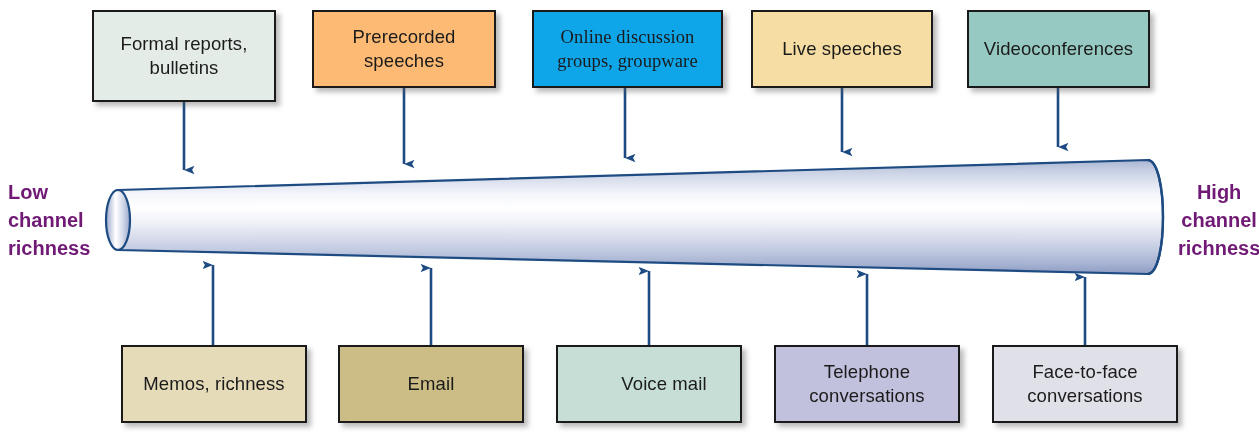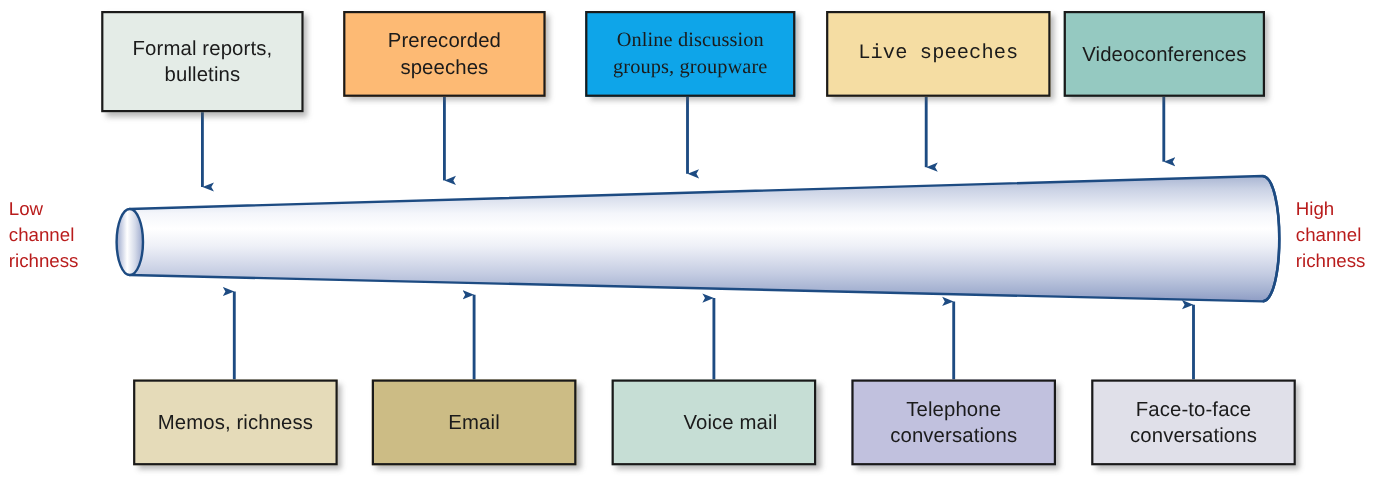--- a/index.html
+++ b/index.html
@@ -36,27 +36,28 @@
     box-shadow: 4px 4px 5px rgba(90, 90, 90, 0.42);
   }
   .ch-box span {
     display: block;
     width: 100%;
   }
 
   
   .end-label {
     position: absolute;
-    color: #b91c1c;
-    font-size: 17px;
+    color: #701a75;
+    font-size: 20px;
     line-height: 1.40;
     white-space: pre-line;
+    font-weight: bold;
   }
   #label-low  { left: 8px;   top: 178px; text-align: left; }
-  #label-high { left: 1178px; top: 178px; text-align: left; }
+  #label-high { left: 1178px; top: 178px; text-align: center; }
 
   
   #overlay {
     position: absolute;
     left: 0;
     top: 0;
     width: 1259px;
     height: 445px;
     pointer-events: none;
   }
@@ -142,21 +143,21 @@
   <div id="boxes">
       <div class="ch-box" style="left: 92px; top: 10px; width: 184px; height: 92px; background: rgb(228, 236, 231);">
         <span>Formal reports,<br>bulletins</span>
       </div>
       <div class="ch-box" style="left: 312px; top: 10px; width: 184px; height: 78px; background: #fdba74;">
         <span>Prerecorded<br>speeches</span>
       </div>
       <div class="ch-box" style="left: 532px; top: 10px; width: 191px; height: 78px; background: #0ea5e9; font-family: Liberation Serif, serif;">
         <span>Online discussion<br>groups, groupware</span>
       </div>
-      <div class="ch-box" style="left: 751px; top: 10px; width: 204px; height: 78px; background: rgb(245, 221, 163); font-family: Liberation Mono, monospace;">
+      <div class="ch-box" style="left: 751px; top: 10px; width: 182px; height: 78px; background: rgb(245, 221, 163);">
         <span>Live speeches</span>
       </div>
       <div class="ch-box" style="left: 967px; top: 10px; width: 183px; height: 78px; background: rgb(149, 201, 193); align-items: center;">
         <span>Videoconferences</span>
       </div>
       <div class="ch-box" style="left: 121px; top: 345px; width: 186px; height: 78px; background: rgb(229, 219, 185);">
         <span>Memos, richness</span>
       </div>
       <div class="ch-box" style="left: 338px; top: 345px; width: 186px; height: 78px; background: rgb(204, 188, 133); text-align: center;">
         <span>Email</span>

